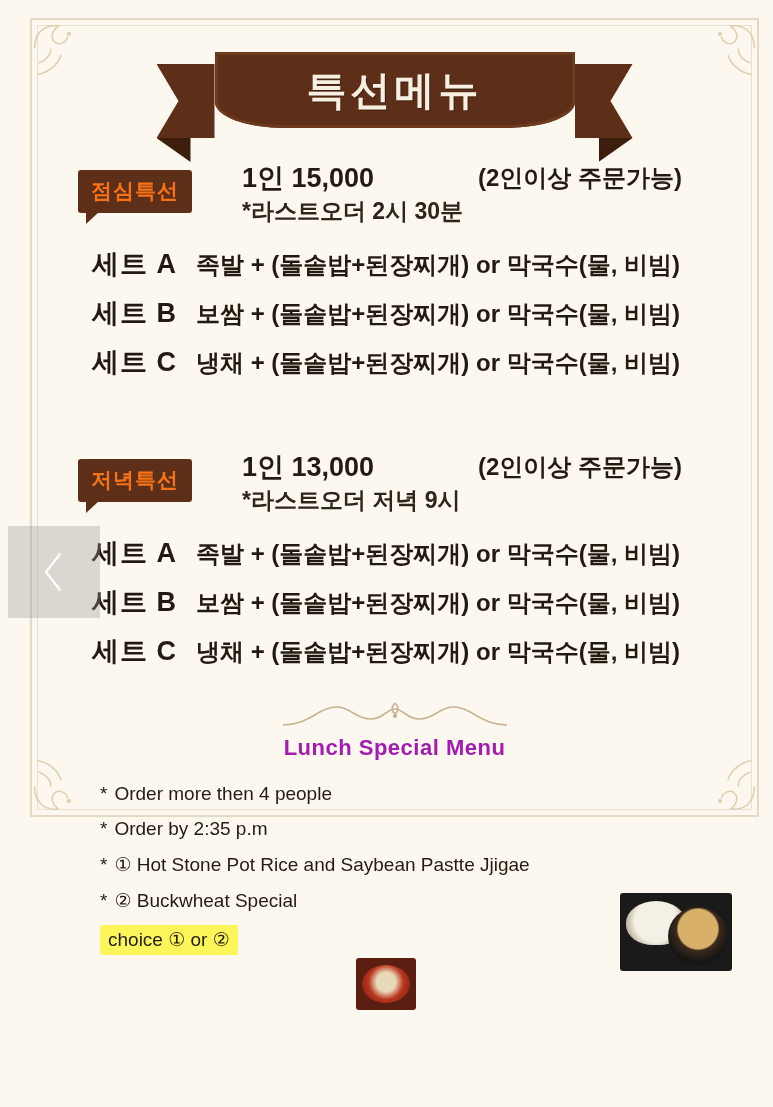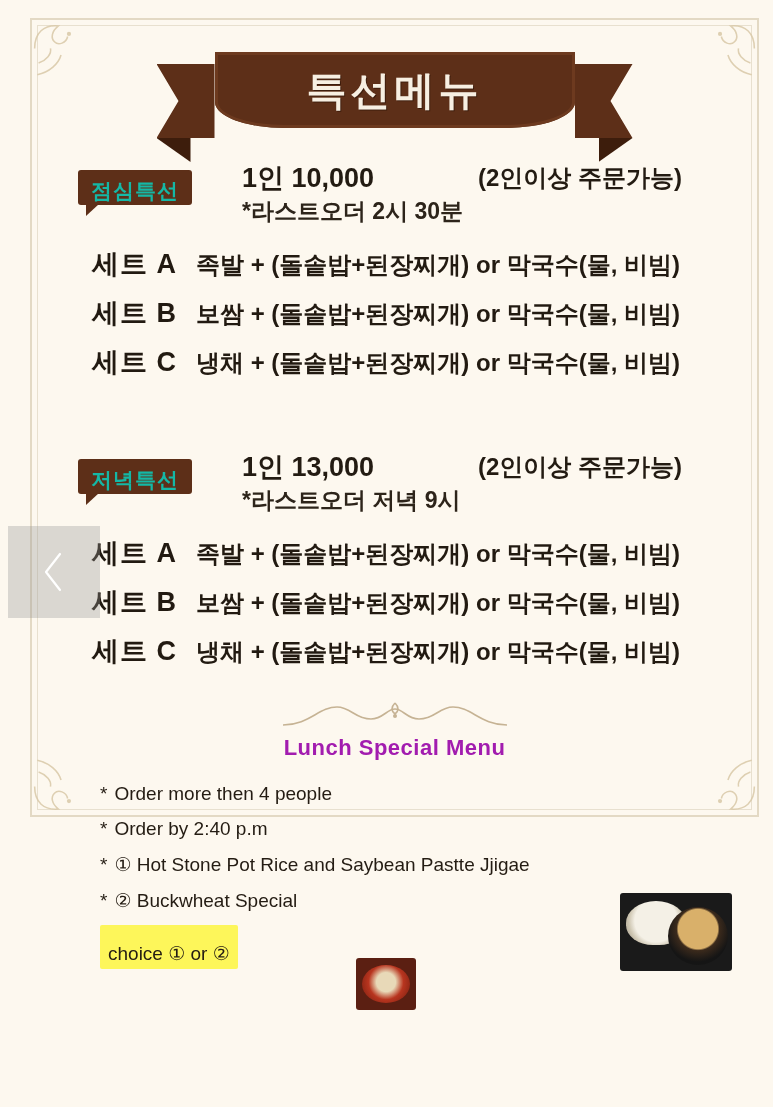--- a/index.html
+++ b/index.html
@@ -105,24 +105,24 @@
 
   .sec-head {
     position: relative;
     height: 64px;
   }
   .tag {
     position: absolute;
     left: 70px;
     top: 10px;
     background: #5d2f18;
-    color: #14b8a6;
+    color: #f97316;
     font-size: 21px;
     font-weight: bold;
-    padding: 7px 13px 0 13px;
+    padding: 7px 13px 8px 13px;
     border-radius: 3px;
     letter-spacing: 1px;
   }
   .tag::after {
     content: "";
     position: absolute;
     left: 8px;
     bottom: -11px;
     width: 0; height: 0;
     border-left: 13px solid #5d2f18;
@@ -200,21 +200,21 @@
   }
   #eng-list li {
     font-size: 19px;
     color: #241c13;
     margin-bottom: 13px;
     white-space: nowrap;
   }
   #eng-list li .star { margin-right: 7px; }
   .highlight {
     background: #fdf65a;
-    padding: 17px 8px 4px 8px;
+    padding: 3px 8px 4px 8px;
     font-size: 19px;
     color: #241c13;
     display: inline-block;
     border-radius: 2px;
   }
 
   
   .photo {
     position: absolute;
     border-radius: 3px;
@@ -315,21 +315,21 @@
         <span class="title">특선메뉴</span>
       </div>
     </div>
   </div>
 
   <div id="content">
 
     <div class="section">
       <div class="sec-head">
         <div class="tag">점심특선</div>
-        <div class="price">1인 10,000</div>
+        <div class="price">1인 15,000</div>
         <div class="note">*라스트오더 2시 30분</div>
         <div class="cond">(2인이상 주문가능)</div>
       </div>
       <div class="rows">
         <div class="row">
           <span class="set-label">세트 A</span>
           <span class="set-desc">족발 + (돌솥밥+된장찌개) or 막국수(물, 비빔)</span>
         </div>
         <div class="row">
           <span class="set-label">세트 B</span>
@@ -376,21 +376,21 @@
       </svg>
     </div>
 
     <div id="eng-title">Lunch Special Menu</div>
 
     <ul id="eng-list">
       <li>
         <span class="star">*</span><span>Order more then 4 people</span>
       </li>
       <li>
-        <span class="star">*</span><span>Order by 2:40 p.m</span>
+        <span class="star">*</span><span>Order by 2:35 p.m</span>
       </li>
       <li>
         <span class="star">*</span><span>① Hot Stone Pot Rice and Saybean Pastte Jjigae</span>
       </li>
       <li>
         <span class="star">*</span><span>② Buckwheat Special</span>
       </li>
       <li>
         <span class="highlight">choice ① or ②</span>
       </li>

